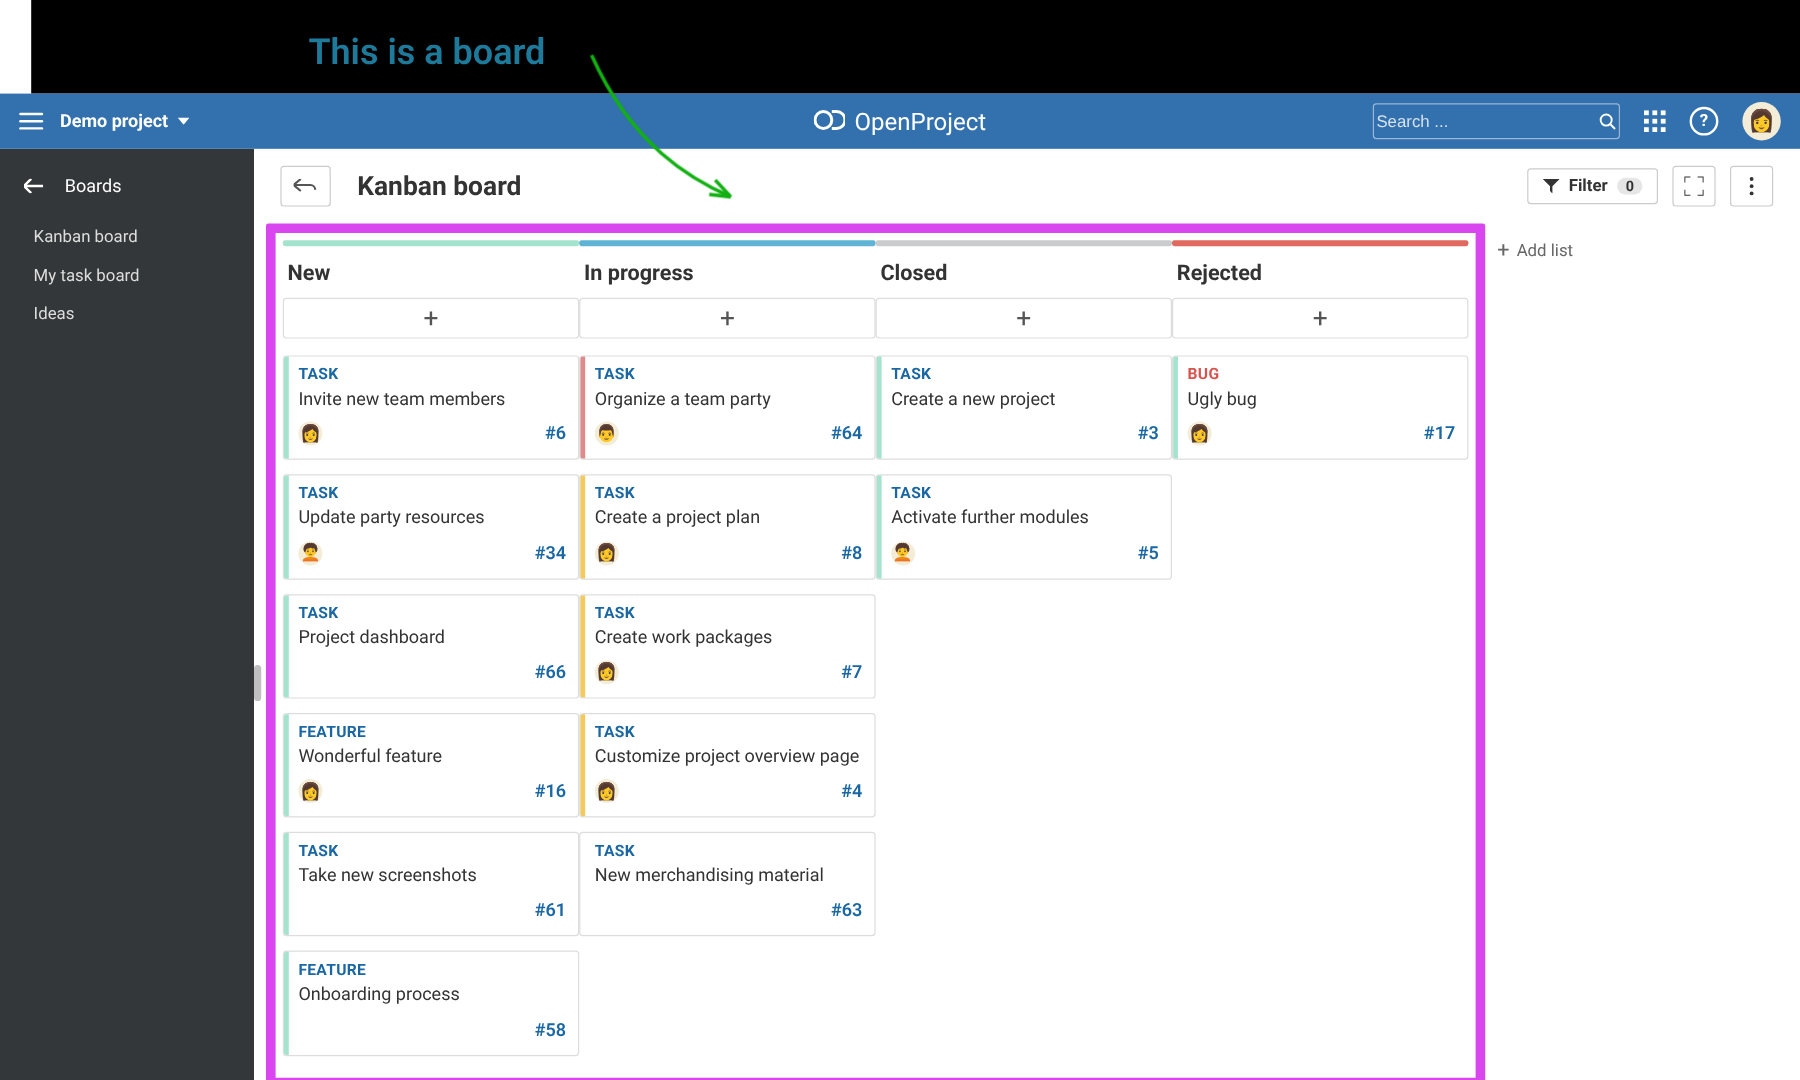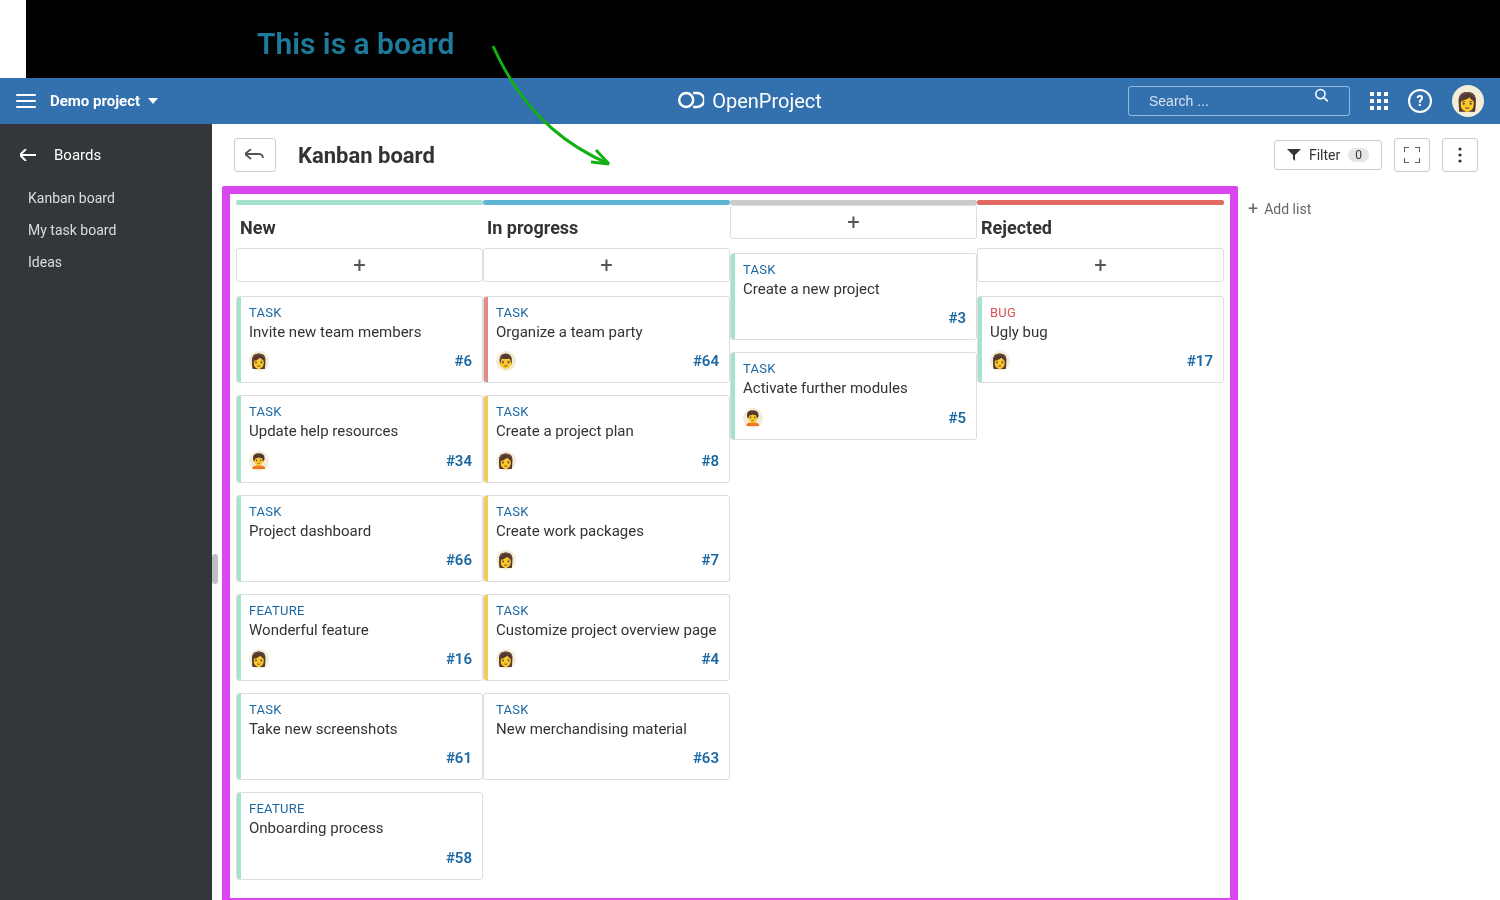--- a/index.html
+++ b/index.html
@@ -11,53 +11,53 @@
 .anno-arrow { position:absolute; left:461px; top:42px; width:140px; height:140px; pointer-events:none; z-index:50; }
 
 
 .topbar { background:#3270ae; height:46px; display:flex; align-items:center; padding:0 16px; gap:14px; color:#fff; position:relative; }
 .hamburger { width:20px; height:14px; display:flex; flex-direction:column; justify-content:space-between; cursor:pointer; }
 .hamburger span { height:2px; background:#fff; border-radius:1px; }
 .project-name { font-weight:700; font-size:15px; display:flex; align-items:center; gap:8px; cursor:pointer; }
 .project-name svg { width:10px; height:6px; }
 .brand { position:absolute; left:50%; transform:translateX(-50%); display:flex; gap:8px; font-size:20px; font-weight:400; }
 .topbar-right { margin-left:auto; display:flex; align-items:center; gap:20px; }
-.search { display:flex; border:1px solid rgba(255,255,255,.5); border-radius:3px; height:30px; width:222px; padding:0 20px; }
+.search { display:flex; align-items:center; border:1px solid rgba(255,255,255,.5); border-radius:3px; height:30px; width:206px; padding:0 2px; }
 .search input { background:transparent; border:none; outline:none; color:#fff; font-size:14px; width:100%; }
 .search input::placeholder { color:rgba(255,255,255,.8); }
 .grid-icon { display:grid; grid-template-columns:repeat(3,4px); grid-template-rows:repeat(3,4px); gap:3px; cursor:pointer; }
 .grid-icon span { background:#fff; }
 .help-icon { width:24px; height:24px; border:2px solid #fff; border-radius:50%; display:flex; align-items:center; justify-content:center; font-size:14px; font-weight:700; cursor:pointer; }
 .avatar { width:32px; height:32px; border-radius:50%; display:flex; align-items:center; justify-content:center; font-size:18px; }
 
 
 .workspace { display:flex; height:calc(900px - 78px - 46px); }
 .sidebar { width:212px; background:#333739; color:#fff; padding:14px 0; }
 .side-back { display:flex; align-items:center; gap:18px; padding:8px 20px; font-weight:400; font-size:15px; cursor:pointer; margin-bottom:10px; }
 .side-item { padding:8px 28px; font-size:14px; color:#ddd; cursor:pointer; }
 
 .main { flex:1; background:#fff; position:relative; overflow:auto; }
 .main-head { display:flex; align-items:center; padding:14px 22px; gap:22px; }
 .back-btn { width:42px; height:34px; border:1px solid #ccc; border-radius:3px; background:#fff; display:flex; align-items:center; justify-content:center; cursor:pointer; }
 .page-title { font-size:22px; font-weight:700; color:#333; }
-.head-right { margin-left:auto; display:flex; align-items:center; gap:12px; }
+.head-right { margin-left:auto; display:flex; align-items:center; gap:12px;font-weight:bold; }
 .filter-btn { border:1px solid #ccc; border-radius:3px; background:#fff; padding:6px 12px; display:flex; align-items:center; gap:8px; cursor:pointer; font-size:14px; }
 .filter-badge { background:#e6e6e6; border-radius:10px; padding:0 7px; font-size:12px; }
 .square-btn { width:36px; height:34px; border:1px solid #ccc; border-radius:3px; background:#fff; display:flex; align-items:center; justify-content:center; cursor:pointer; }
 
 .board-wrap { border:8px solid #d946ef; margin:0 10px 22px 10px; padding:6px; display:flex; align-items:flex-start; border-radius:2px; }
 .column { width:247px; flex:none; }
 .col-strip { height:5px; border-radius:2px; }
 .col-title { font-size:18px; font-weight:700; color:#333; padding:12px 0 10px 4px; }
 .add-card { border:1px solid #ddd; border-radius:3px; height:34px; display:flex; align-items:center; justify-content:center; font-size:22px; color:#555; cursor:pointer; margin-bottom:14px; }
 
 .card { border:1px solid #ddd; border-radius:3px; background:#fff; display:flex; margin-bottom:12px; cursor:pointer; position:relative; }
 .card-strip { width:4px; border-radius:2px 0 0 2px; flex:none; }
 .card-body { flex:1; padding:8px 10px 10px 8px; }
-.card-type { font-size:13px; font-weight:400; letter-spacing:.02em; }
+.card-type { font-size:13px; font-weight:700; letter-spacing:.02em; }
 .card-title { font-size:15px; color:#333; margin-top:2px; line-height:1.35; }
 .card-foot { display:flex; align-items:center; justify-content:space-between; margin-top:8px; min-height:22px; }
 .mini-avatar { width:20px; height:20px; border-radius:50%; display:flex; align-items:center; justify-content:center; font-size:14px; }
 .card-id { color:#1a67a3; font-size:15px; font-weight:600; }
 
 .add-list { display:flex; align-items:center; gap:6px; color:#666; font-size:14px; cursor:pointer; padding-top:12px; white-space:nowrap; }
 
 .side-scroll-indicator { position:absolute; left:0; top:430px; width:6px; height:30px; background:#bfbfbf; border-radius:3px; }
 </style>
 </head>
@@ -176,21 +176,21 @@
                 <div class="card-foot">
                   <div class="mini-avatar" style="background: rgb(243, 236, 214);">👩</div>
                   <div class="card-id">#6</div>
                 </div>
               </div>
             </div>
             <div class="card">
               <div class="card-strip" style="background: rgb(164, 227, 205);"></div>
               <div class="card-body">
                 <div class="card-type" style="color: rgb(26, 103, 163);">TASK</div>
-                <div class="card-title">Update help resources</div>
+                <div class="card-title">Update party resources</div>
                 <div class="card-foot">
                   <div class="mini-avatar" style="background: rgb(243, 236, 214);">🧑‍🦱</div>
                   <div class="card-id">#34</div>
                 </div>
               </div>
             </div>
             <div class="card">
               <div class="card-strip" style="background: rgb(164, 227, 205);"></div>
               <div class="card-body">
                 <div class="card-type" style="color: rgb(26, 103, 163);">TASK</div>
@@ -290,20 +290,21 @@
                 <div class="card-title">New merchandising material</div>
                 <div class="card-foot">
                   <div class="mini-avatar" style="visibility: hidden;"></div>
                   <div class="card-id">#63</div>
                 </div>
               </div>
             </div>
           </div>
           <div class="column">
             <div class="col-strip" style="background: rgb(201, 203, 204);"></div>
+            <div class="col-title">Closed</div>
             <div class="add-card">+</div>
             <div class="card">
               <div class="card-strip" style="background: rgb(164, 227, 205);"></div>
               <div class="card-body">
                 <div class="card-type" style="color: rgb(26, 103, 163);">TASK</div>
                 <div class="card-title">Create a new project</div>
                 <div class="card-foot">
                   <div class="mini-avatar" style="visibility: hidden;"></div>
                   <div class="card-id">#3</div>
                 </div>

